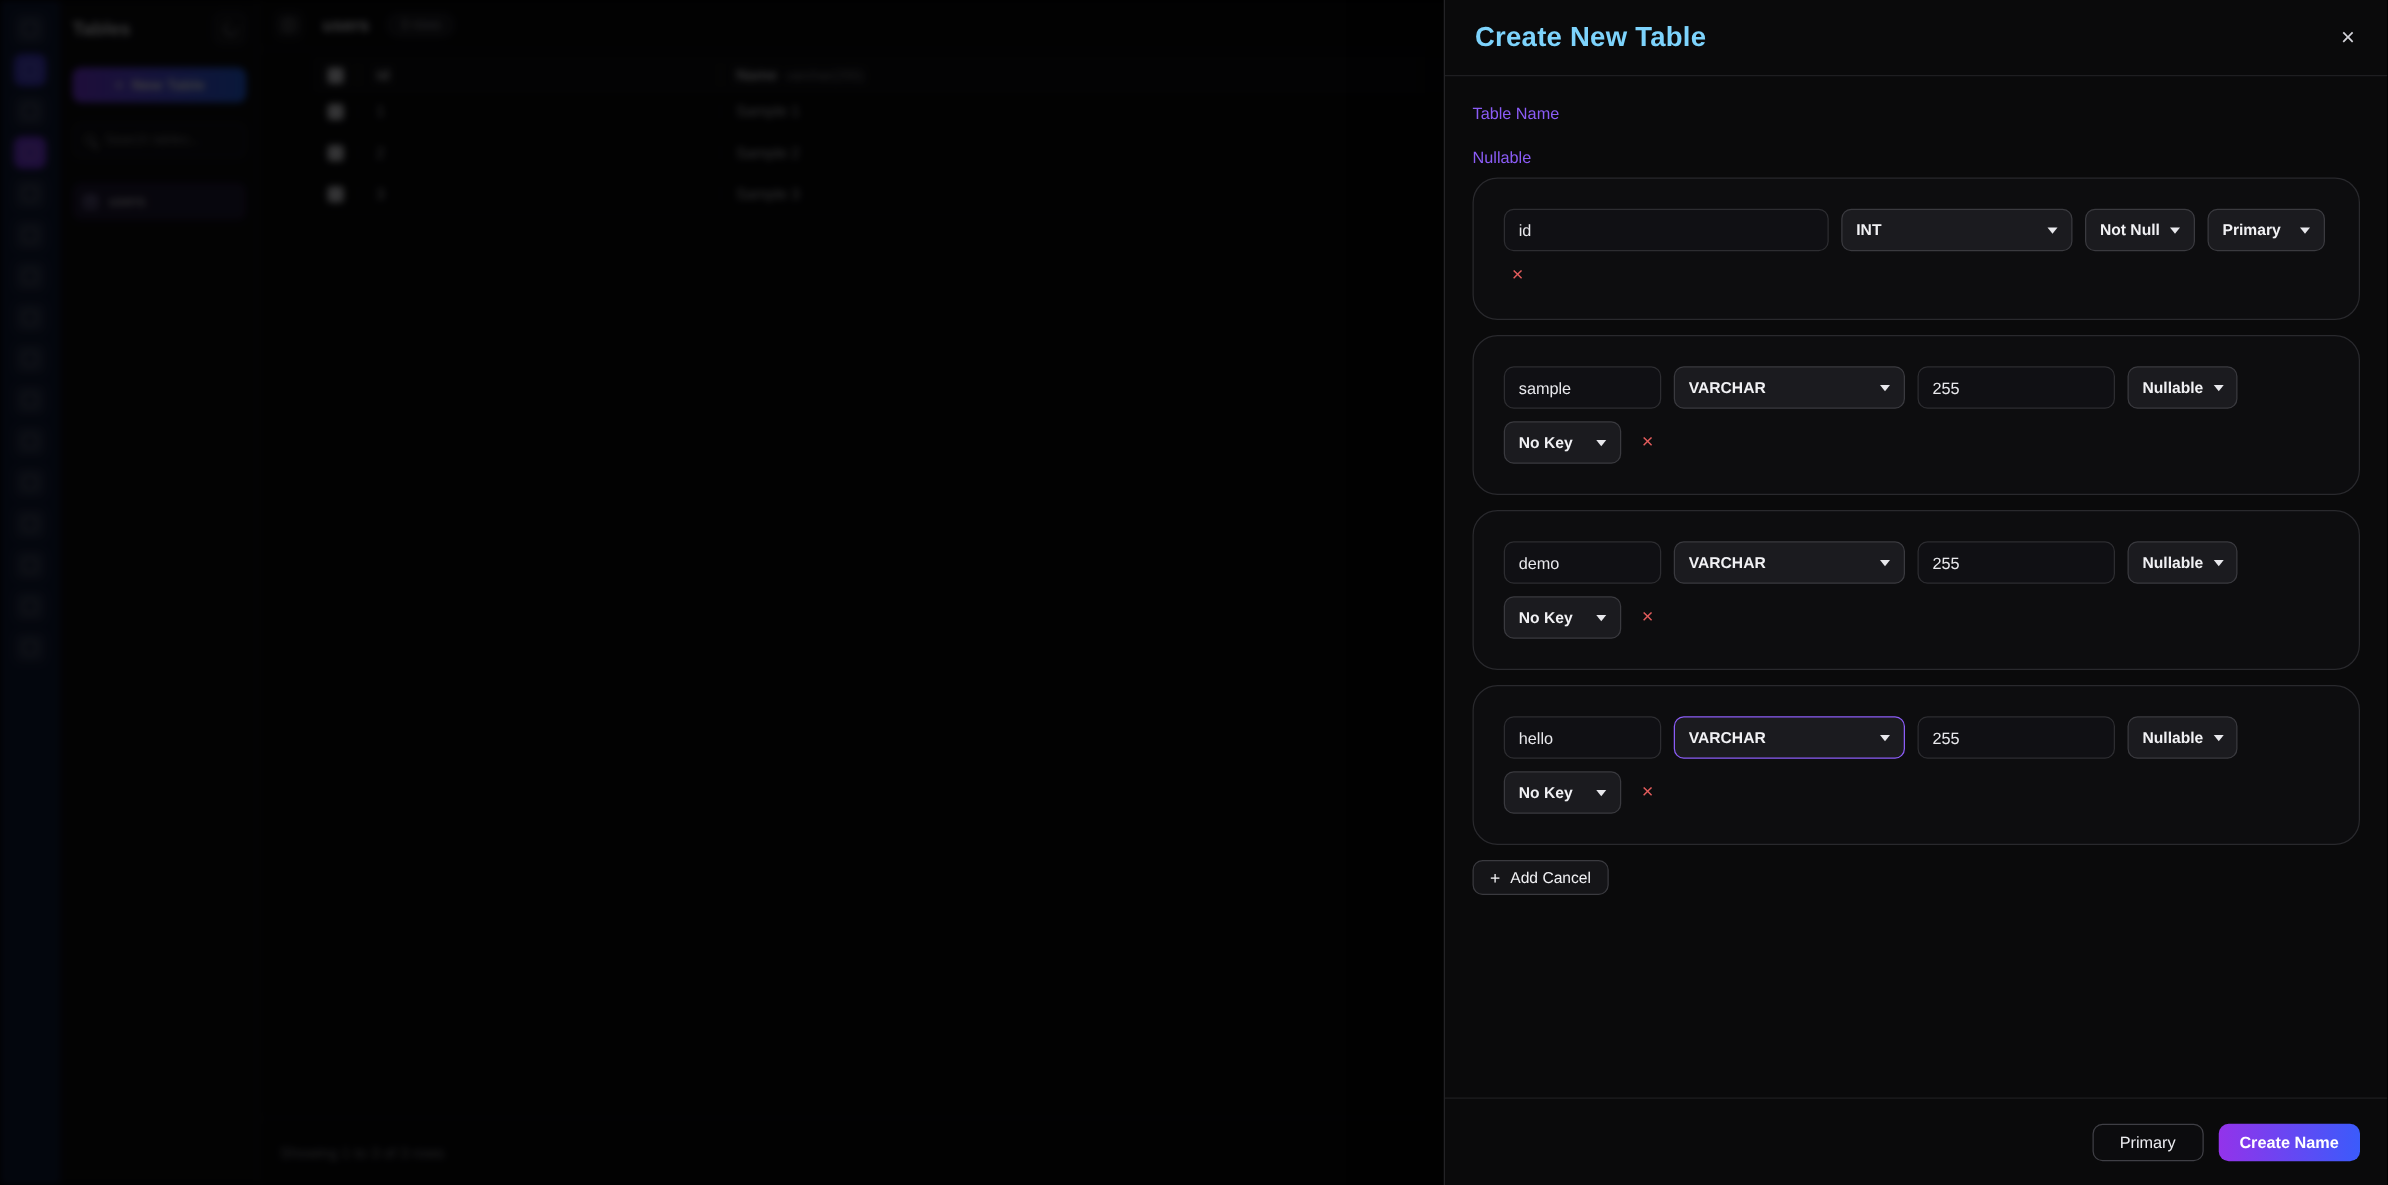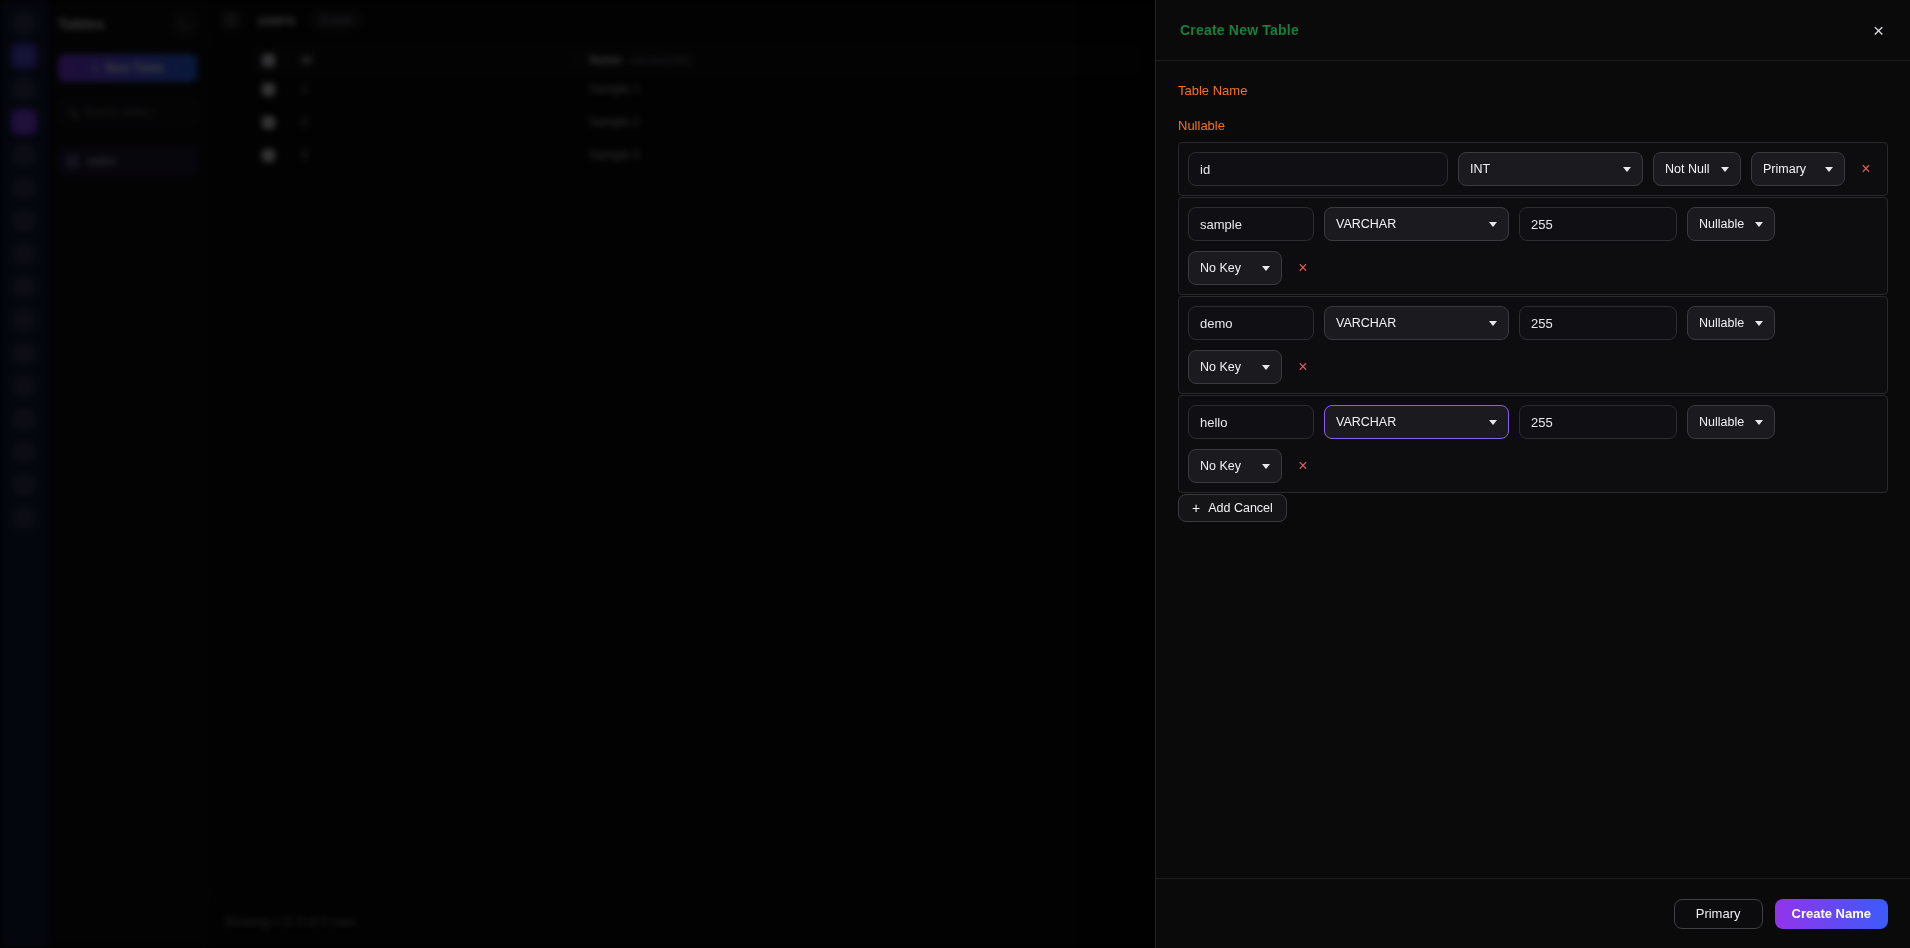--- a/index.html
+++ b/index.html
@@ -99,48 +99,48 @@
   
   .modal {
     position: absolute; top: 0; right: 0; bottom: 0; width: 755px; z-index: 10;
     background: #0a0a0b; border-left: 1px solid #232326;
     display: flex; flex-direction: column; box-shadow: -18px 0 40px rgba(0,0,0,0.6);
   }
   .modal-head {
     height: 61px; flex: 0 0 61px; border-bottom: 1px solid #1e1e21;
     display: flex; align-items: center; padding: 0 24px;
   }
-  .modal-title { font-size: 14px; font-weight: bold; color: #15803d; letter-spacing: 0.2px; }
+  .modal-title { font-size: 22px; font-weight: bold; color: #7dd3fc; letter-spacing: 0.2px; }
   .close-btn {
     margin-left: auto; background: none; border: none; color: #d4d4da;
     font-size: 19px; line-height: 1; cursor: pointer; padding: 2px;
   }
   .modal-body { flex: 1; padding: 22px 22px; overflow: auto; }
-  .field-label { font-size: 13px; color: #f97316; margin-bottom: 9px; }
+  .field-label { font-size: 13px; color: #8b5cf6; margin-bottom: 9px; }
   .text-input {
     display: block; width: 100%; height: 34px; background: #0f0f11; border: 1px solid #2d2d31;
     border-radius: 8px; color: #e8e8ec; font-size: 13px; padding: 0 12px; outline: none;
   }
   .text-input::placeholder { color: #67676e; }
   .name-input-wrap { margin-bottom: 20px; }
 
   .col-card {
-    border: 1px solid #29292d; background: #0d0d0f; border-radius: 4px;
-    padding: 9px; display: flex; flex-wrap: wrap; gap: 10px; align-items: center; margin-bottom: 1px;
+    border: 1px solid #29292d; background: #0d0d0f; border-radius: 20px;
+    padding: 24px; display: flex; flex-wrap: wrap; gap: 10px; align-items: center; margin-bottom: 12px;
   }
   .fld {
     height: 34px; background: #101014; border: 1px solid #2d2d31; border-radius: 8px;
     color: #e8e8ec; font-size: 13px; padding: 0 11px; outline: none;
   }
   .fld.name-wide { width: 260px; }
   .fld.name { width: 126px; }
   .fld.len { width: 158px; }
   .select {
     height: 34px; background: #1b1b1f; border: 1px solid #3a3a3f; border-radius: 8px;
-    color: #f1f1f4; font-size: 12.5px; display: flex; align-items: center; padding: 0 11px; gap: 8px; cursor: pointer;
+    color: #f1f1f4; font-size: 12.5px; display: flex; align-items: center; padding: 0 11px; gap: 8px; cursor: pointer; font-weight: bold;
   }
   .select.focused { border-color: #8b5cf6; }
   .select.type { width: 185px; }
   .select.nullable { width: 88px; }
   .select.keysel { width: 94px; }
   .chev { margin-left: auto; width: 0; height: 0; border-left: 4.5px solid transparent; border-right: 4.5px solid transparent; border-top: 5.5px solid #e8e8ec; flex: 0 0 auto; }
   .del-btn {
     width: 18px; height: 20px; background: none; border: none; color: #e25c5c;
     font-size: 16px; line-height: 1; cursor: pointer; margin-left: 2px; padding: 0;
   }

